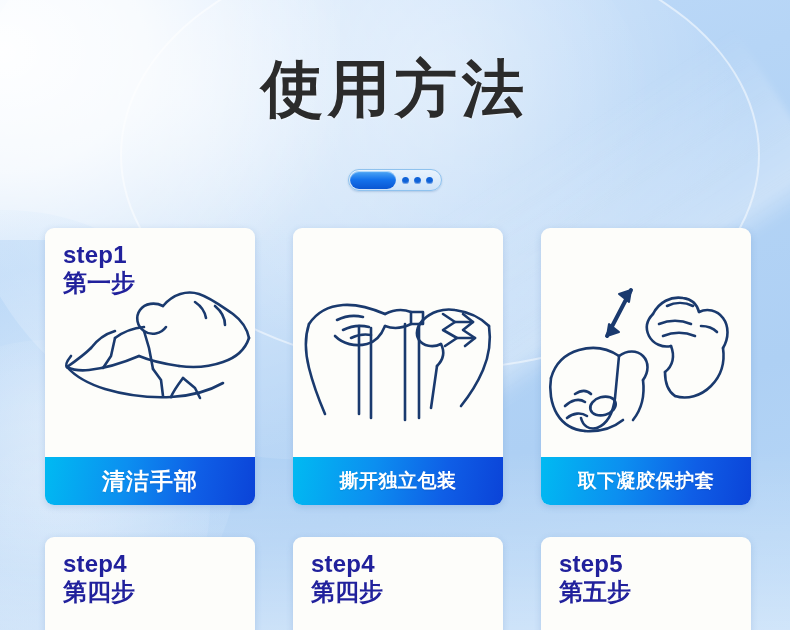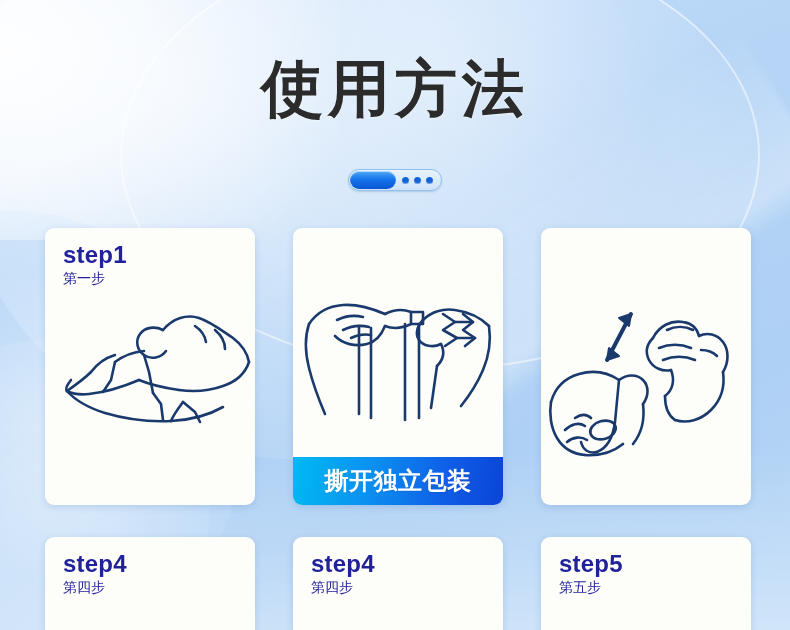--- a/index.html
+++ b/index.html
@@ -235,22 +235,22 @@
     font-family: "Liberation Sans", "DejaVu Sans", sans-serif;
     font-size: 24px;
     font-weight: 700;
     color: #21219c;
     line-height: 1.1;
     letter-spacing: 0.2px;
   }
 
   .step-cn {
     font-family: "DejaVu Sans", "Liberation Sans", sans-serif;
-    font-size: 14px;
-    font-weight: 400;
+    font-size: 24px;
+    font-weight: 700;
     color: #21219c;
     line-height: 1.15;
     margin-top: 2px;
   }
 
   .step-art {
     position: absolute;
     inset: 0;
     z-index: 1;
   }
@@ -263,21 +263,21 @@
     align-items: center;
     justify-content: center;
     color: #ffffff;
     font-family: "DejaVu Sans", "Liberation Sans", sans-serif;
     font-size: 23px;
     font-weight: 700;
     letter-spacing: 1px;
     background: linear-gradient(100deg, #00baf2 0%, #0c8ff0 38%, #0f5ee6 72%, #0b43d8 100%);
     text-shadow: 0 1px 1px rgba(0,0,0,0.10);
   }
-  .step-footer.tight { font-size: 24px; letter-spacing: 0.5px; }
+  .step-footer.tight { font-size: 19px; letter-spacing: 0.5px; }
 </style>
 </head>
 <body>
 
 <div class="bg-root">
   <div class="bg-bubble-big"></div>
   <div class="bg-bubble-arc"></div>
   <div class="bg-glow-tl"></div>
   <div class="bg-bubble-left"></div>
   <div class="bg-bubble-bl"></div>
@@ -329,20 +329,21 @@
             <path d="M108 141 L116 152 L118 168"></path>
             <path d="M138 150 L150 160 L155 170"></path>
             <path d="M138 150 C132 158 128 164 126 169"></path>
             <path d="M26 128 C22 133 20 137 22 139"></path>
 
             <path d="M150 74 C156 78 160 84 161 90"></path>
             <path d="M170 78 C176 83 180 90 180 97"></path>
           </svg>
         </div>
       </div>
+      <div class="step-footer">清洁手部</div>
     </div>
 
     <div class="step-card">
       <div class="step-card-body">
         <div class="step-art">
           <svg viewBox="0 0 210 229" fill="none" stroke="#1a3a6e" stroke-width="2.6" stroke-linecap="round" stroke-linejoin="round">
 
             <path d="M16 96 C24 84 36 78 50 77 C64 76 78 80 92 86"></path>
             <path d="M92 86 C100 82 110 81 118 84 L118 96 C110 100 100 101 92 98"></path>
             <path d="M16 96 C12 108 12 124 16 140 C20 156 26 172 32 186"></path>
@@ -407,20 +408,21 @@
             <path d="M56 200 C48 202 42 198 40 190"></path>
 
             <ellipse cx="62" cy="178" rx="13" ry="9" transform="rotate(-16 62 178)"></ellipse>
 
             <path d="M24 178 C30 172 38 170 44 174"></path>
             <path d="M26 190 C32 185 40 184 46 188"></path>
             <path d="M34 166 C40 162 46 162 50 166"></path>
           </svg>
         </div>
       </div>
+      <div class="step-footer tight">取下凝胶保护套</div>
     </div>
 
     <div class="step-card">
       <div class="step-card-body">
         <div class="step-head">
           <div class="step-en">step4</div>
           <div class="step-cn">第四步</div>
         </div>
         <div class="step-art">
           <svg viewBox="0 0 210 229" fill="none" stroke="#1a3a6e" stroke-width="2.6" stroke-linecap="round" stroke-linejoin="round">

